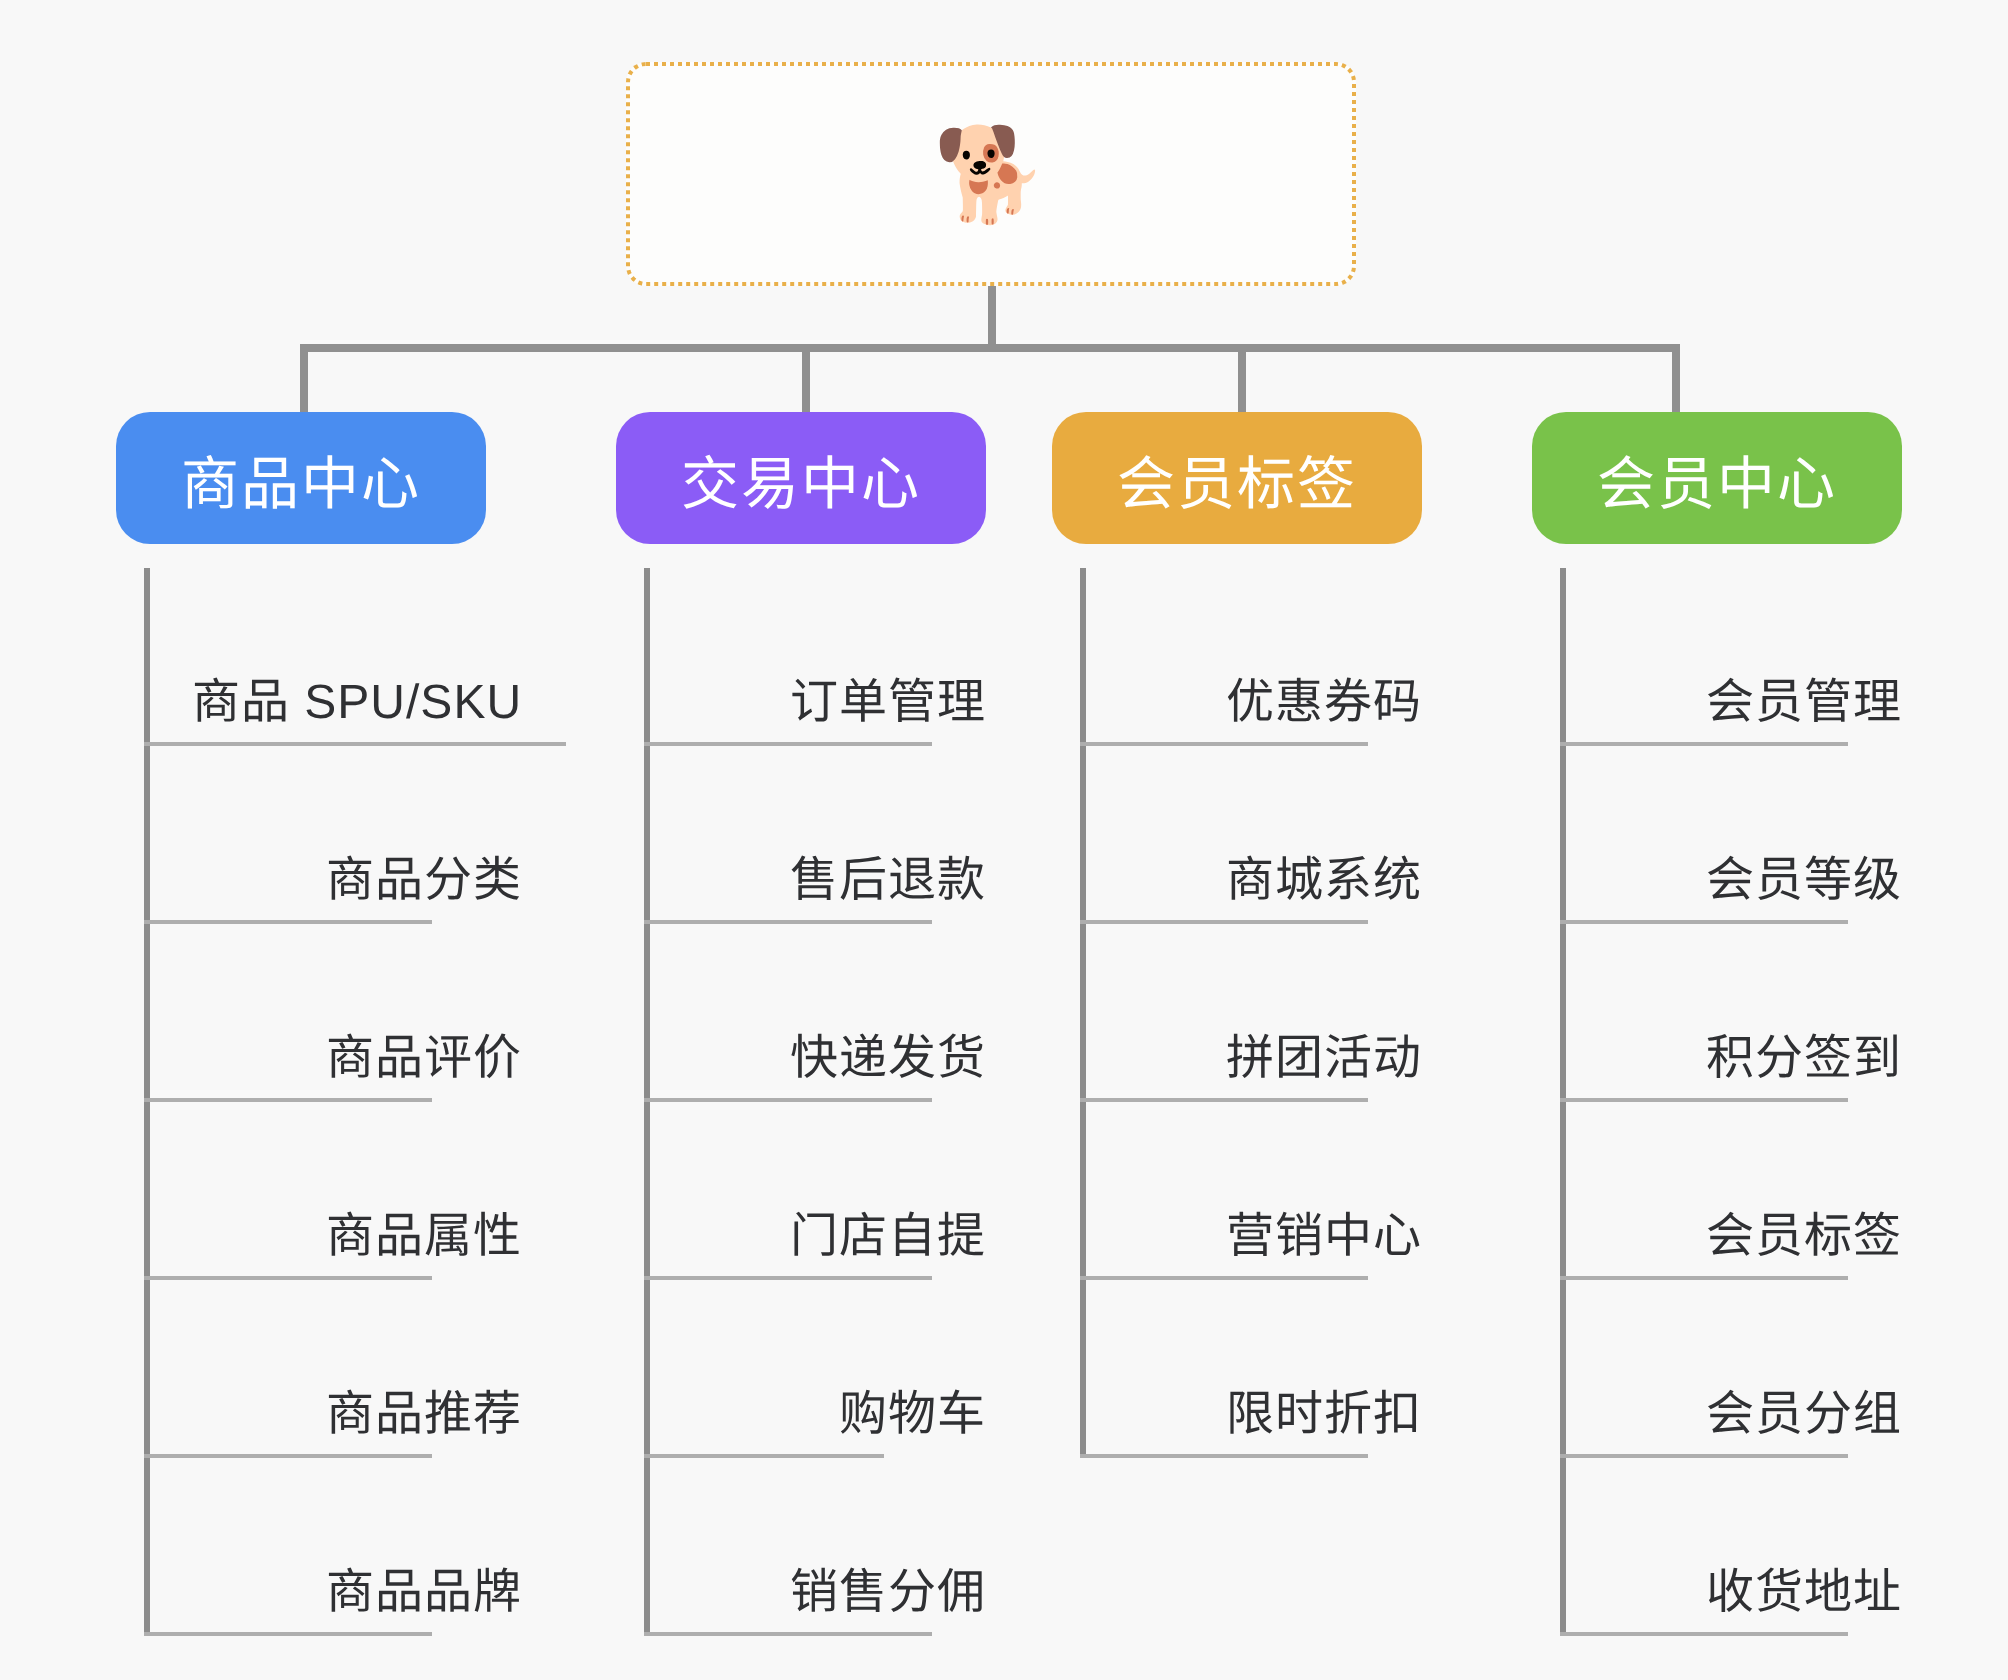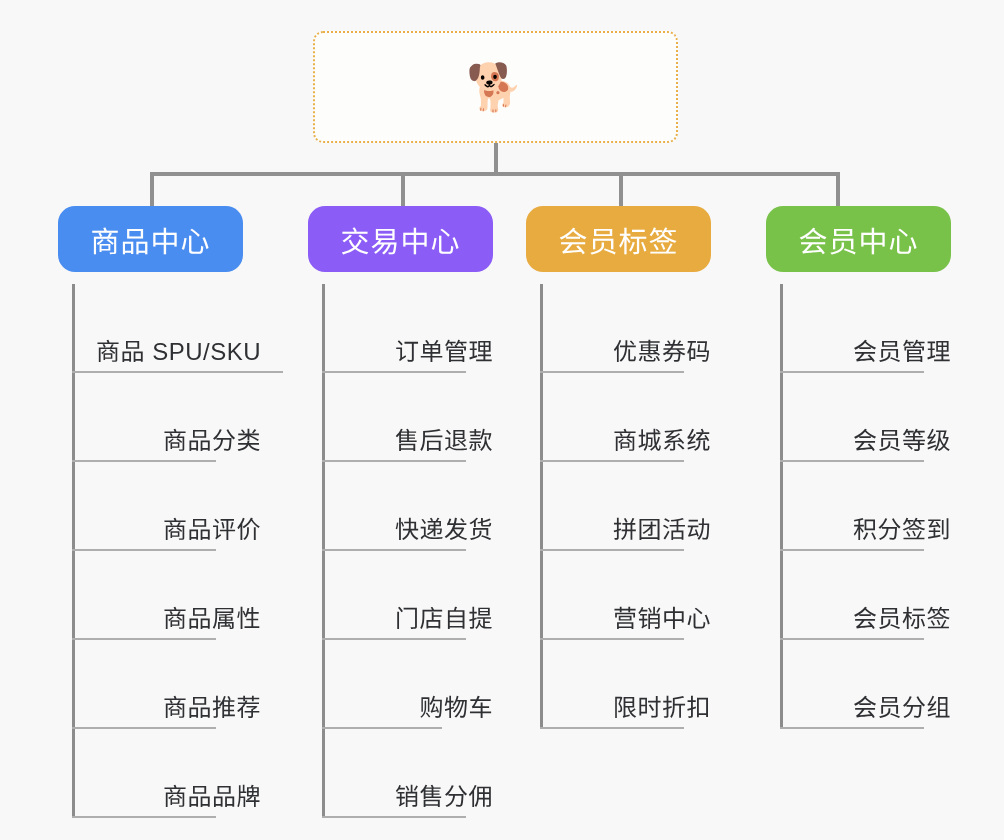--- a/index.html
+++ b/index.html
@@ -275,16 +275,20 @@
         <span class="leaf-rule" style="width: 144px;"></span>
       </li>
       <li class="leaf-item">
         <span class="leaf-label">会员标签</span>
         <span class="leaf-rule" style="width: 144px;"></span>
       </li>
       <li class="leaf-item">
         <span class="leaf-label">会员分组</span>
         <span class="leaf-rule" style="width: 144px;"></span>
       </li>
+      <li class="leaf-item">
+        <span class="leaf-label">收货地址</span>
+        <span class="leaf-rule" style="width: 144px;"></span>
+      </li>
     </ul>
   </div>
 
 </div>
 
 </body></html>

